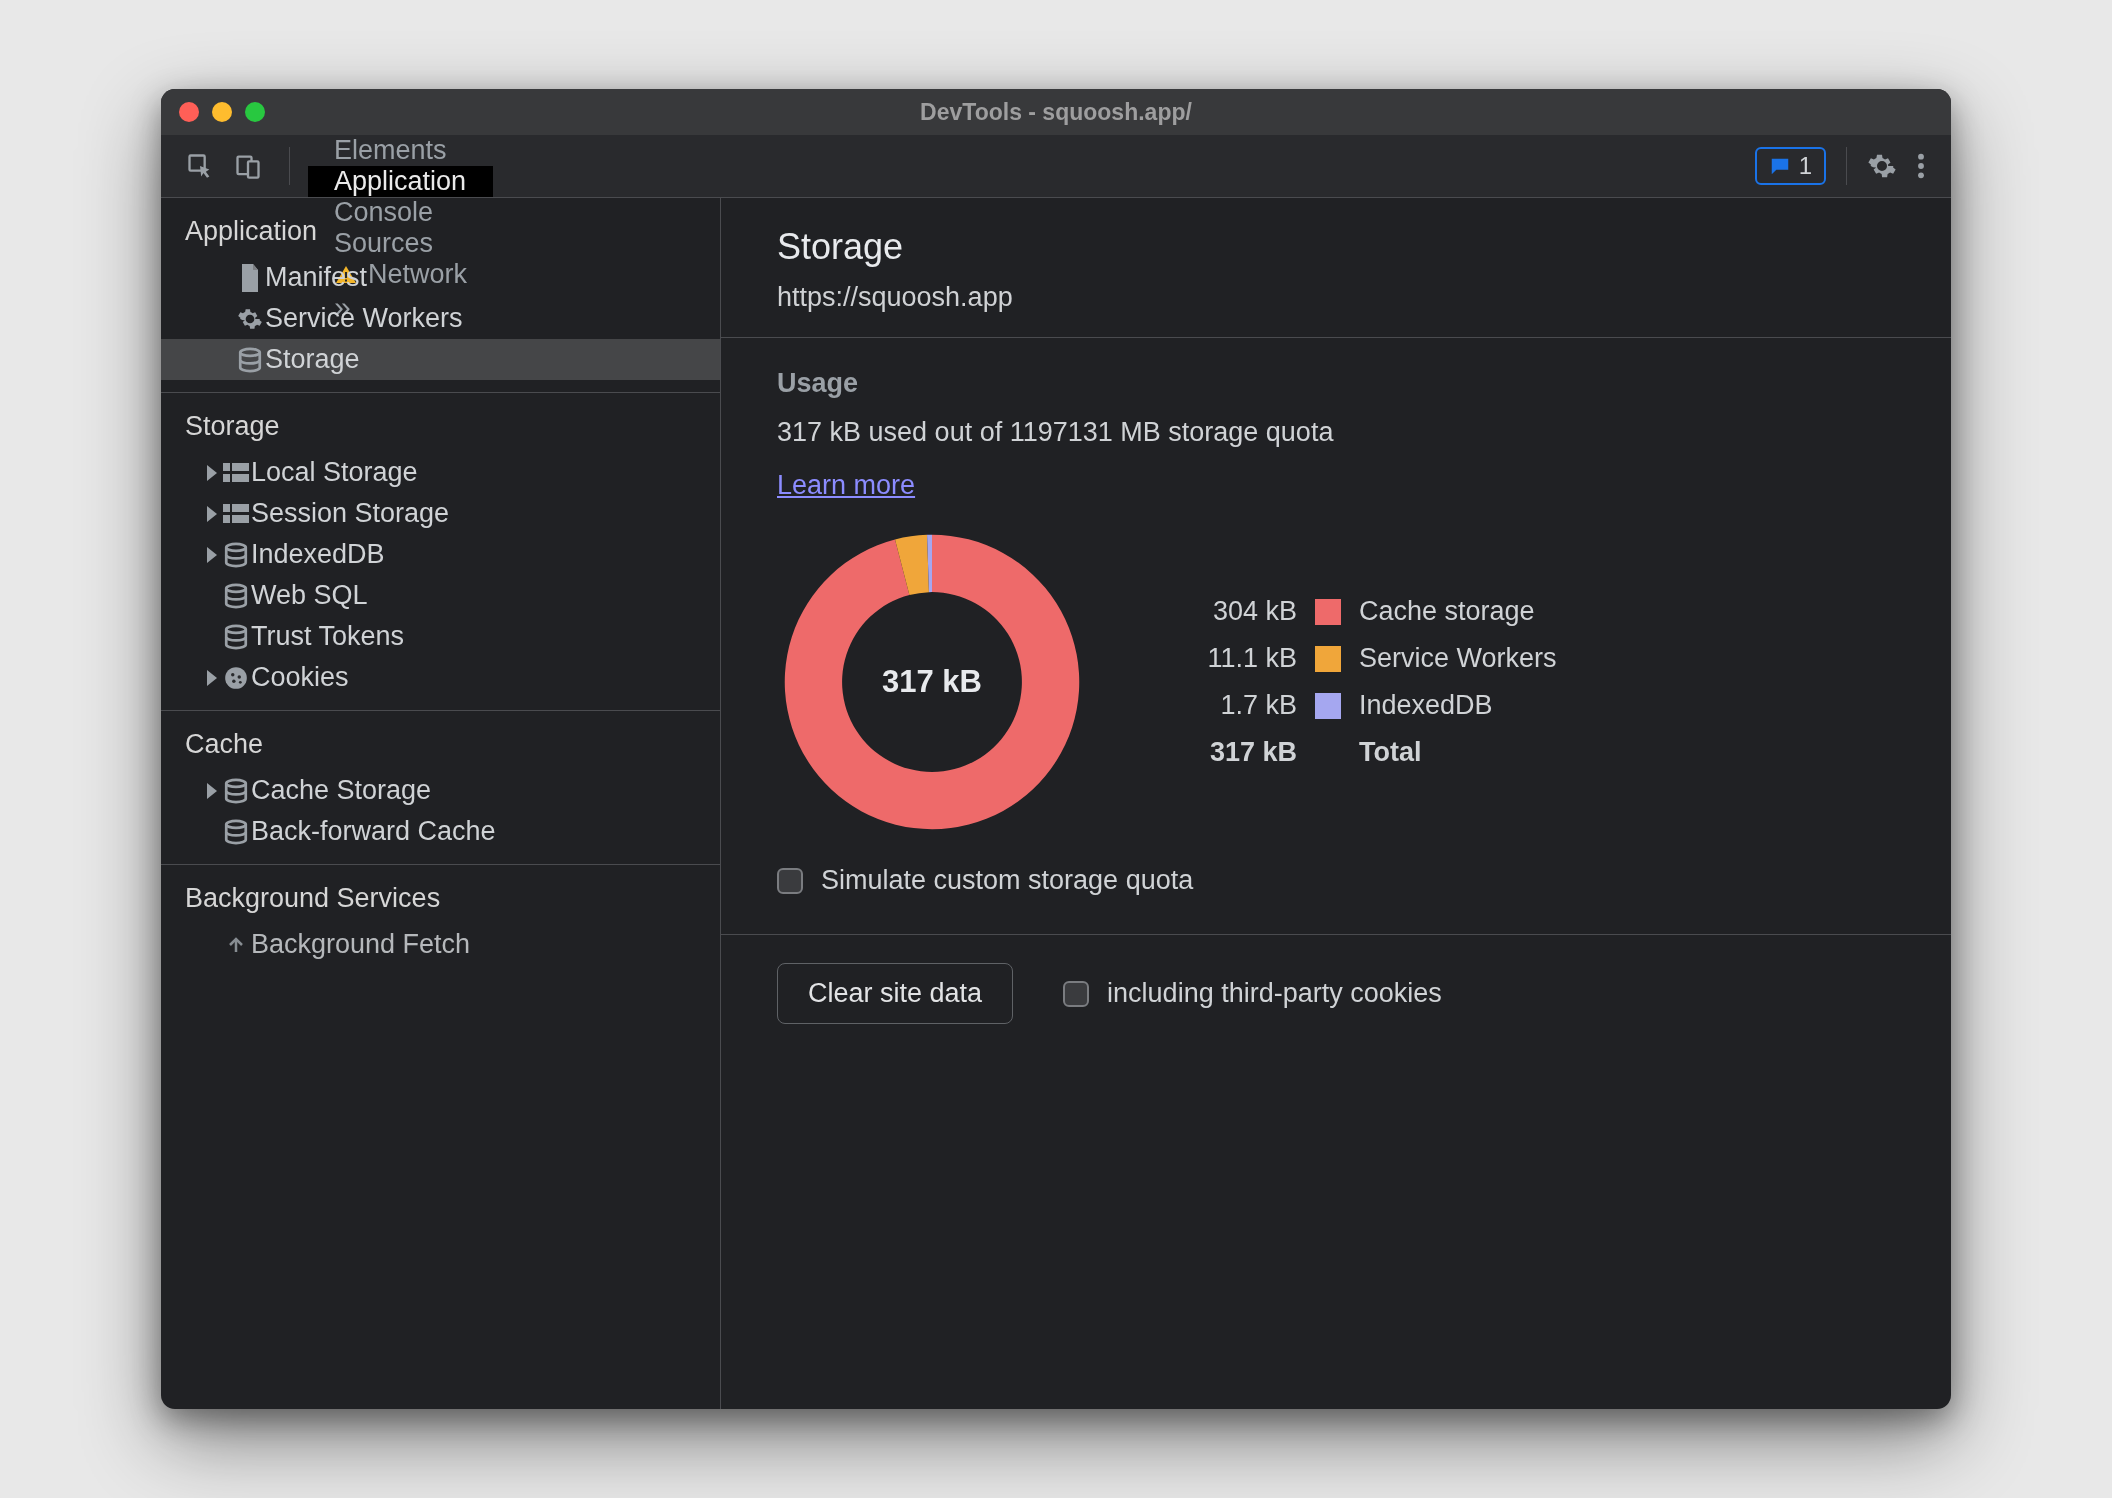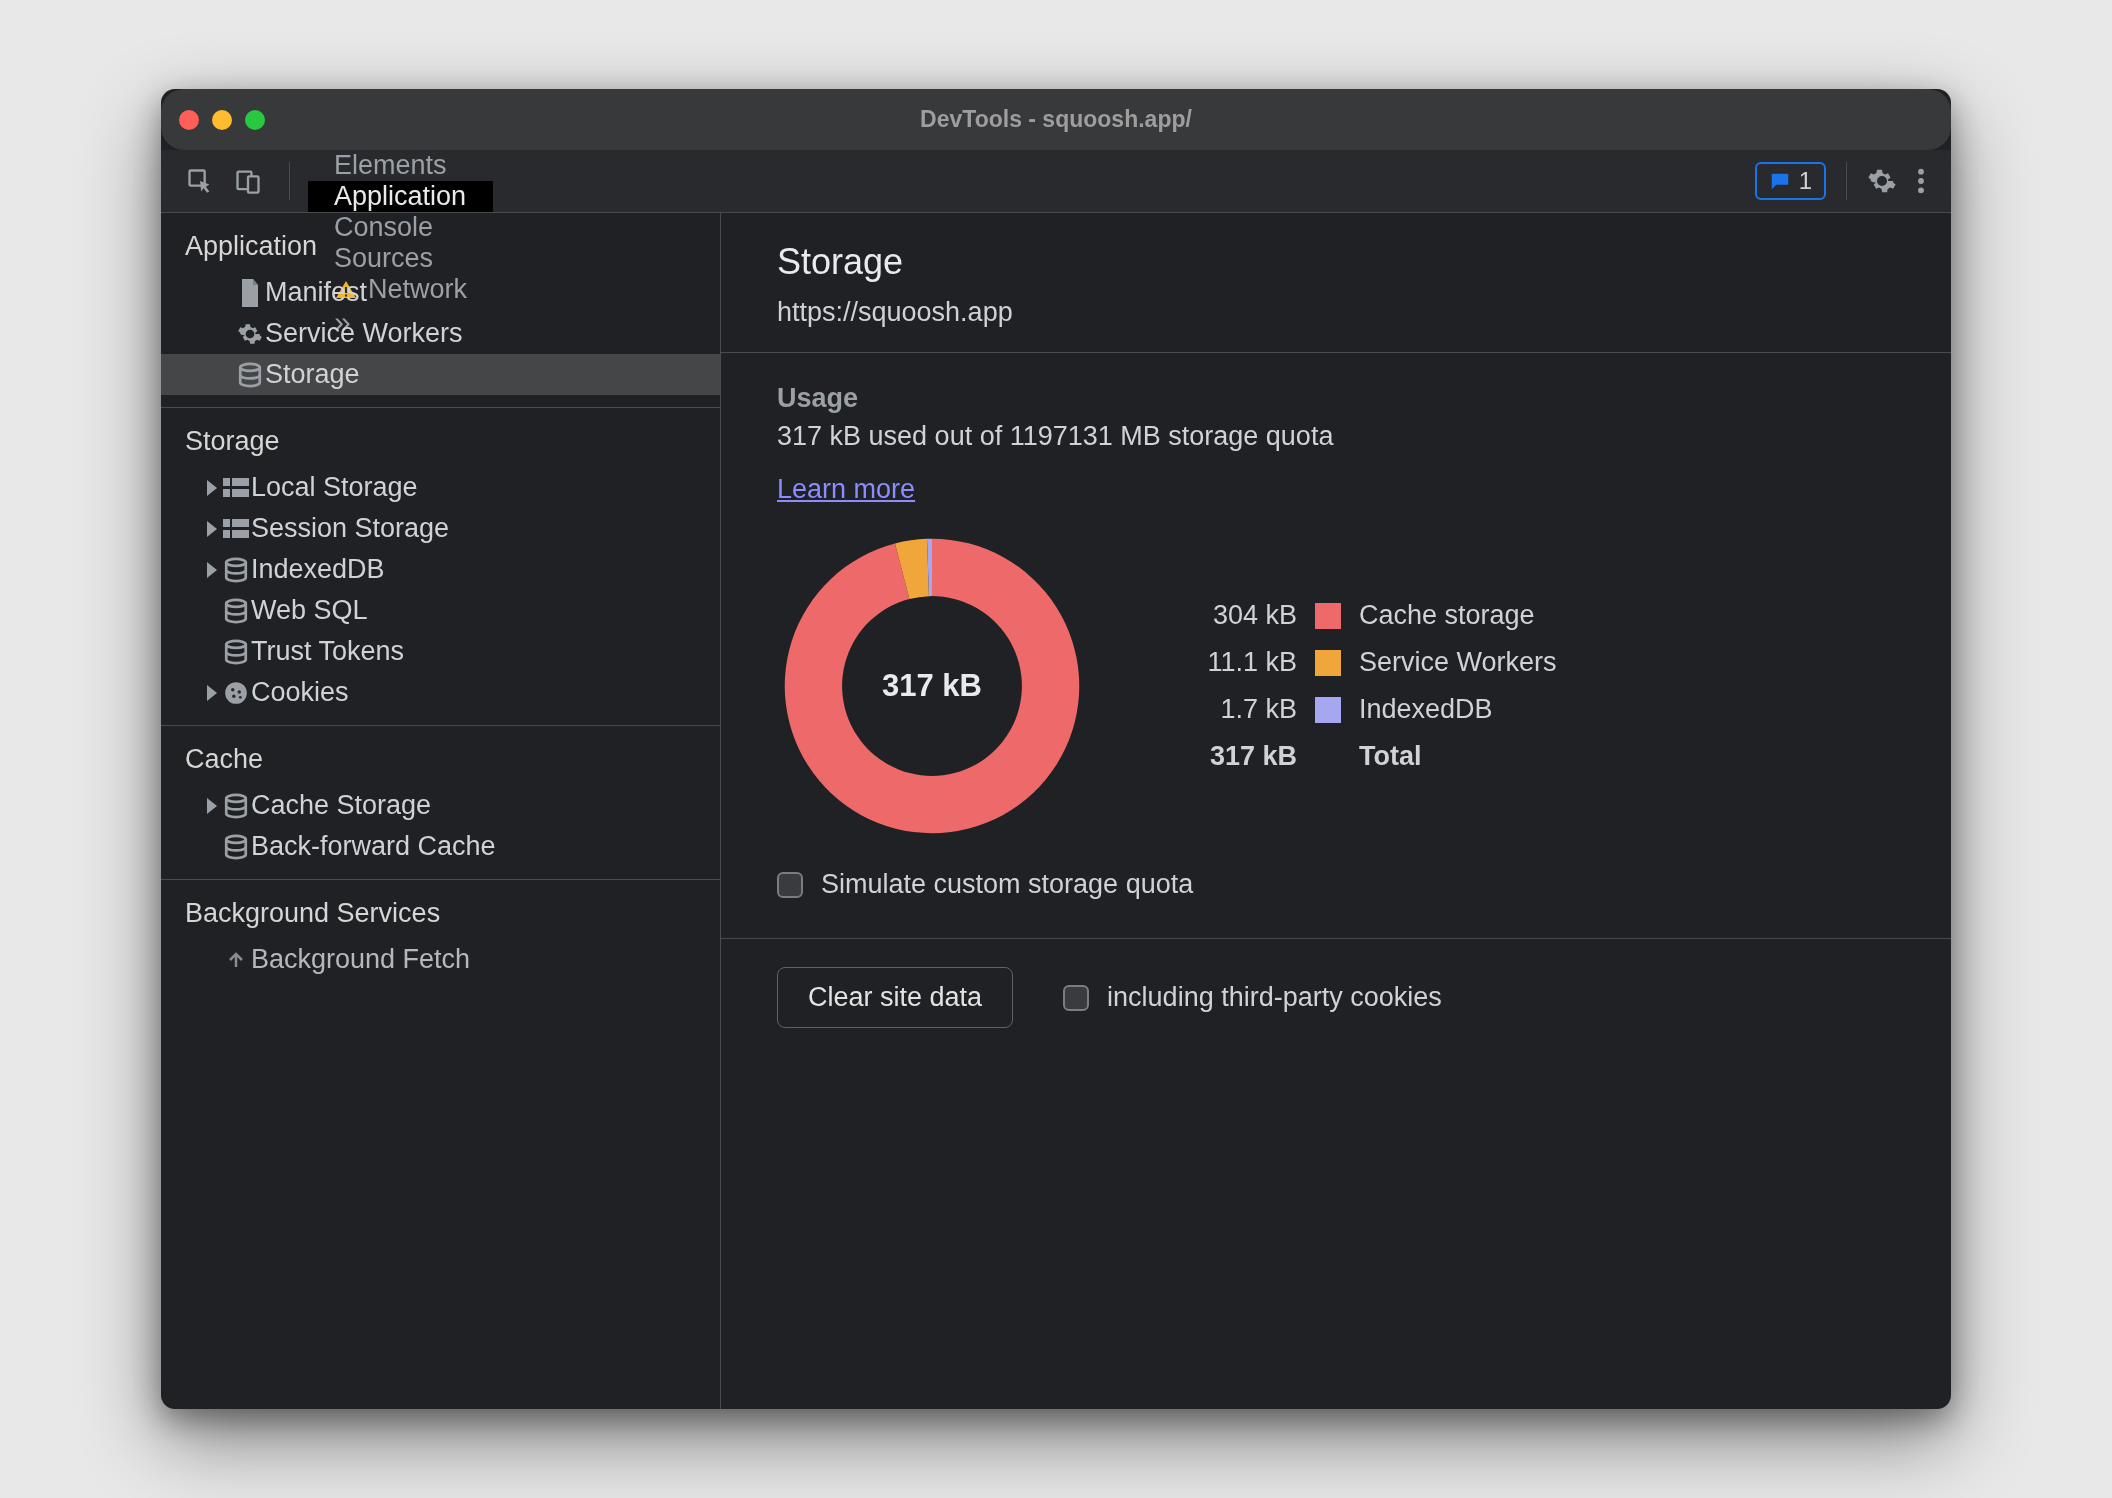--- a/index.html
+++ b/index.html
@@ -17,27 +17,26 @@
     height: 1320px;
     background: #202124;
     border-radius: 14px;
     box-shadow: 0 30px 80px rgba(0,0,0,0.45), 0 10px 30px rgba(0,0,0,0.35);
     overflow: hidden;
     display: flex;
     flex-direction: column;
   }
   
   .titlebar {
-    height: 61px;
+    height: 46px;
     background: #38393b;
     display: flex;
     align-items: center;
     padding: 0 18px;
     position: relative;
-    border-radius: 23px;
   }
   .traffic { display: flex; gap: 13px; }
   .tl { width: 20px; height: 20px; border-radius: 50%; }
   .tl.red { background: #ff5f57; }
   .tl.yellow { background: #febc2e; }
   .tl.green { background: #28c840; }
   .titlebar .title {
     color: #9e9e9f;
     font-size: 23px;
     font-weight: 600;
@@ -112,21 +111,21 @@
   .sb-item .chev.hidden { visibility: hidden; }
   .sb-icon { width: 30px; height: 30px; display:inline-flex; align-items:center; justify-content:center; color:#9aa0a6; flex-shrink:0;}
   .sb-sep { height: 1px; background: #4a4b4f; margin: 12px 0 0; }
   
   .main { flex: 1; overflow-y: auto; color: #d0d3d6; }
   .main-head { padding: 28px 56px 24px; }
   .main-head h1 { font-size: 36px; font-weight: 400; color: #e8eaed; margin-bottom: 14px; }
   .main-head .origin { font-size: 27px; color: #cfd1d4; }
   .panel-divider { height: 1px; background: #4a4b4f; }
   .usage-block { padding: 30px 56px 38px; position: relative; }
-  .usage-block h2 { font-size: 27px; font-weight: 700; color: #9aa0a6; margin-bottom: 7px; }
+  .usage-block h2 { font-size: 27px; font-weight: 700; color: #9aa0a6; margin-bottom: 18px; }
   .usage-text { font-size: 27px; margin-bottom: 22px; }
   .learn { color: #8c8cff; text-decoration: underline; font-size: 27px; cursor:pointer; }
   .usage-row { display: flex; align-items: center; gap: 80px; margin-top: 26px; }
   .donut-wrap { position: relative; width: 310px; height: 310px; }
   .donut-center {
     position: absolute; inset: 0;
     display:flex; align-items:center; justify-content:center;
     font-size: 31px; font-weight: 700; color: #e8eaed;
   }
   .legend { font-size: 27px; }

